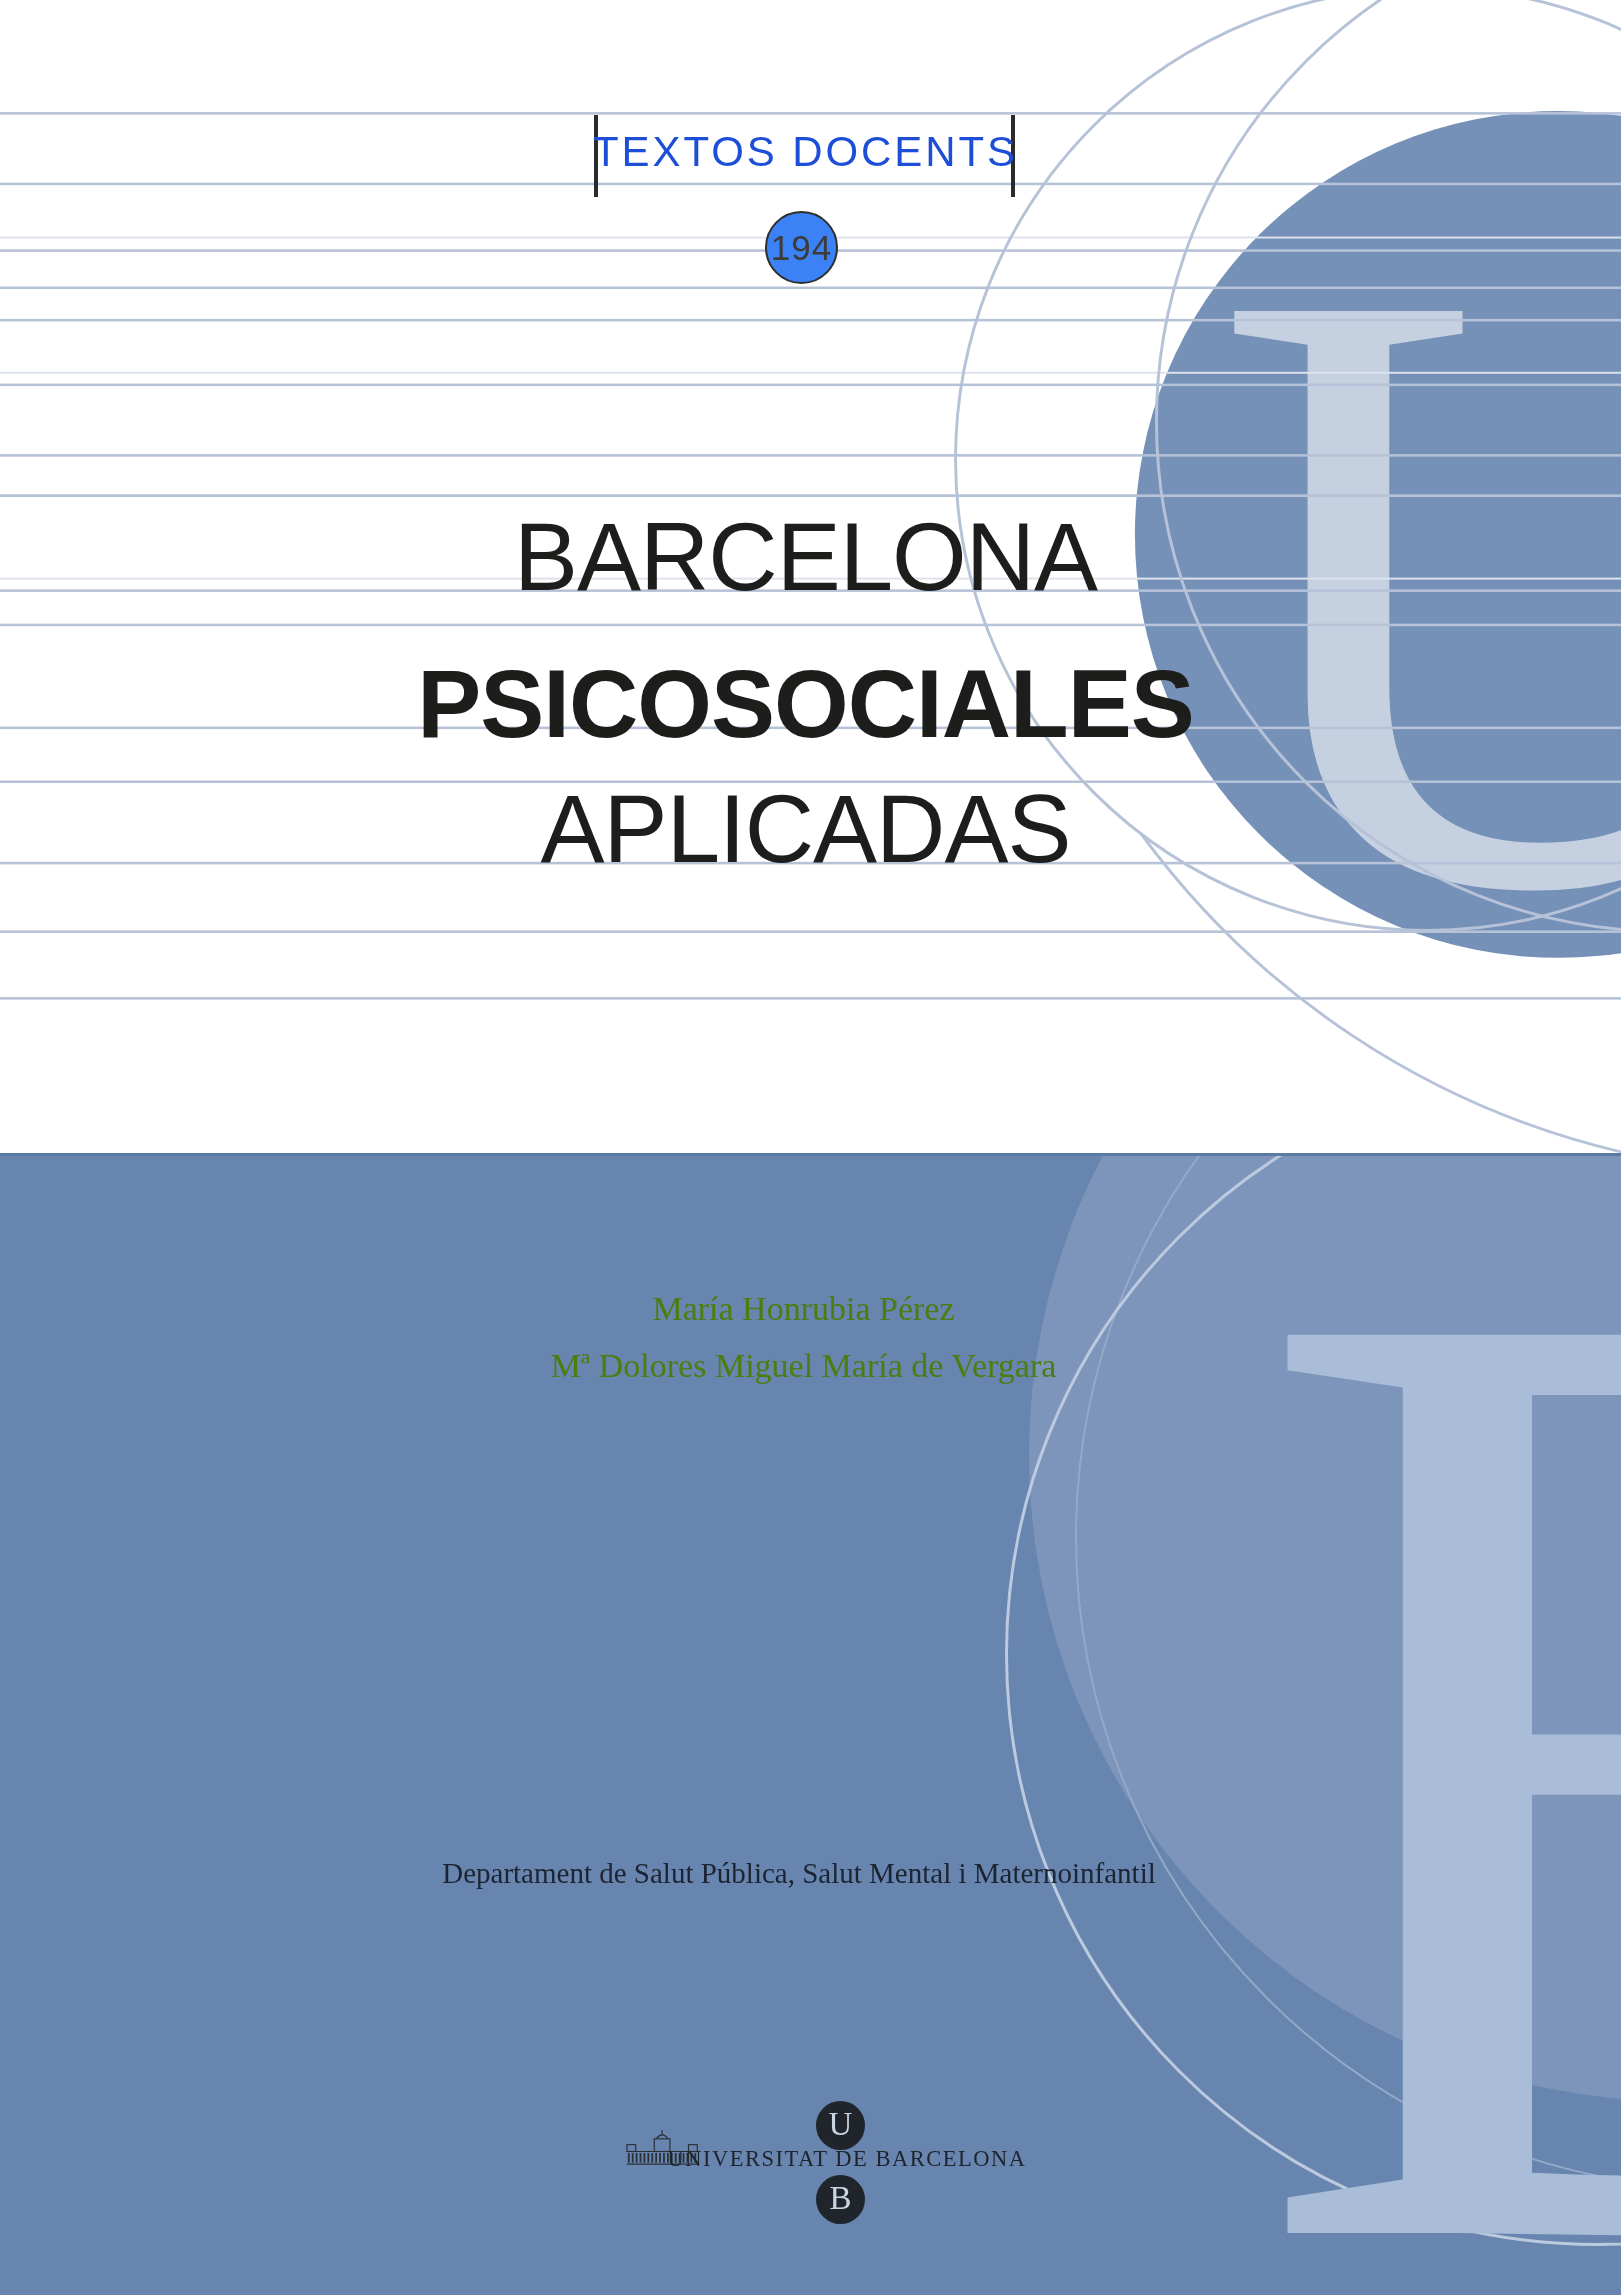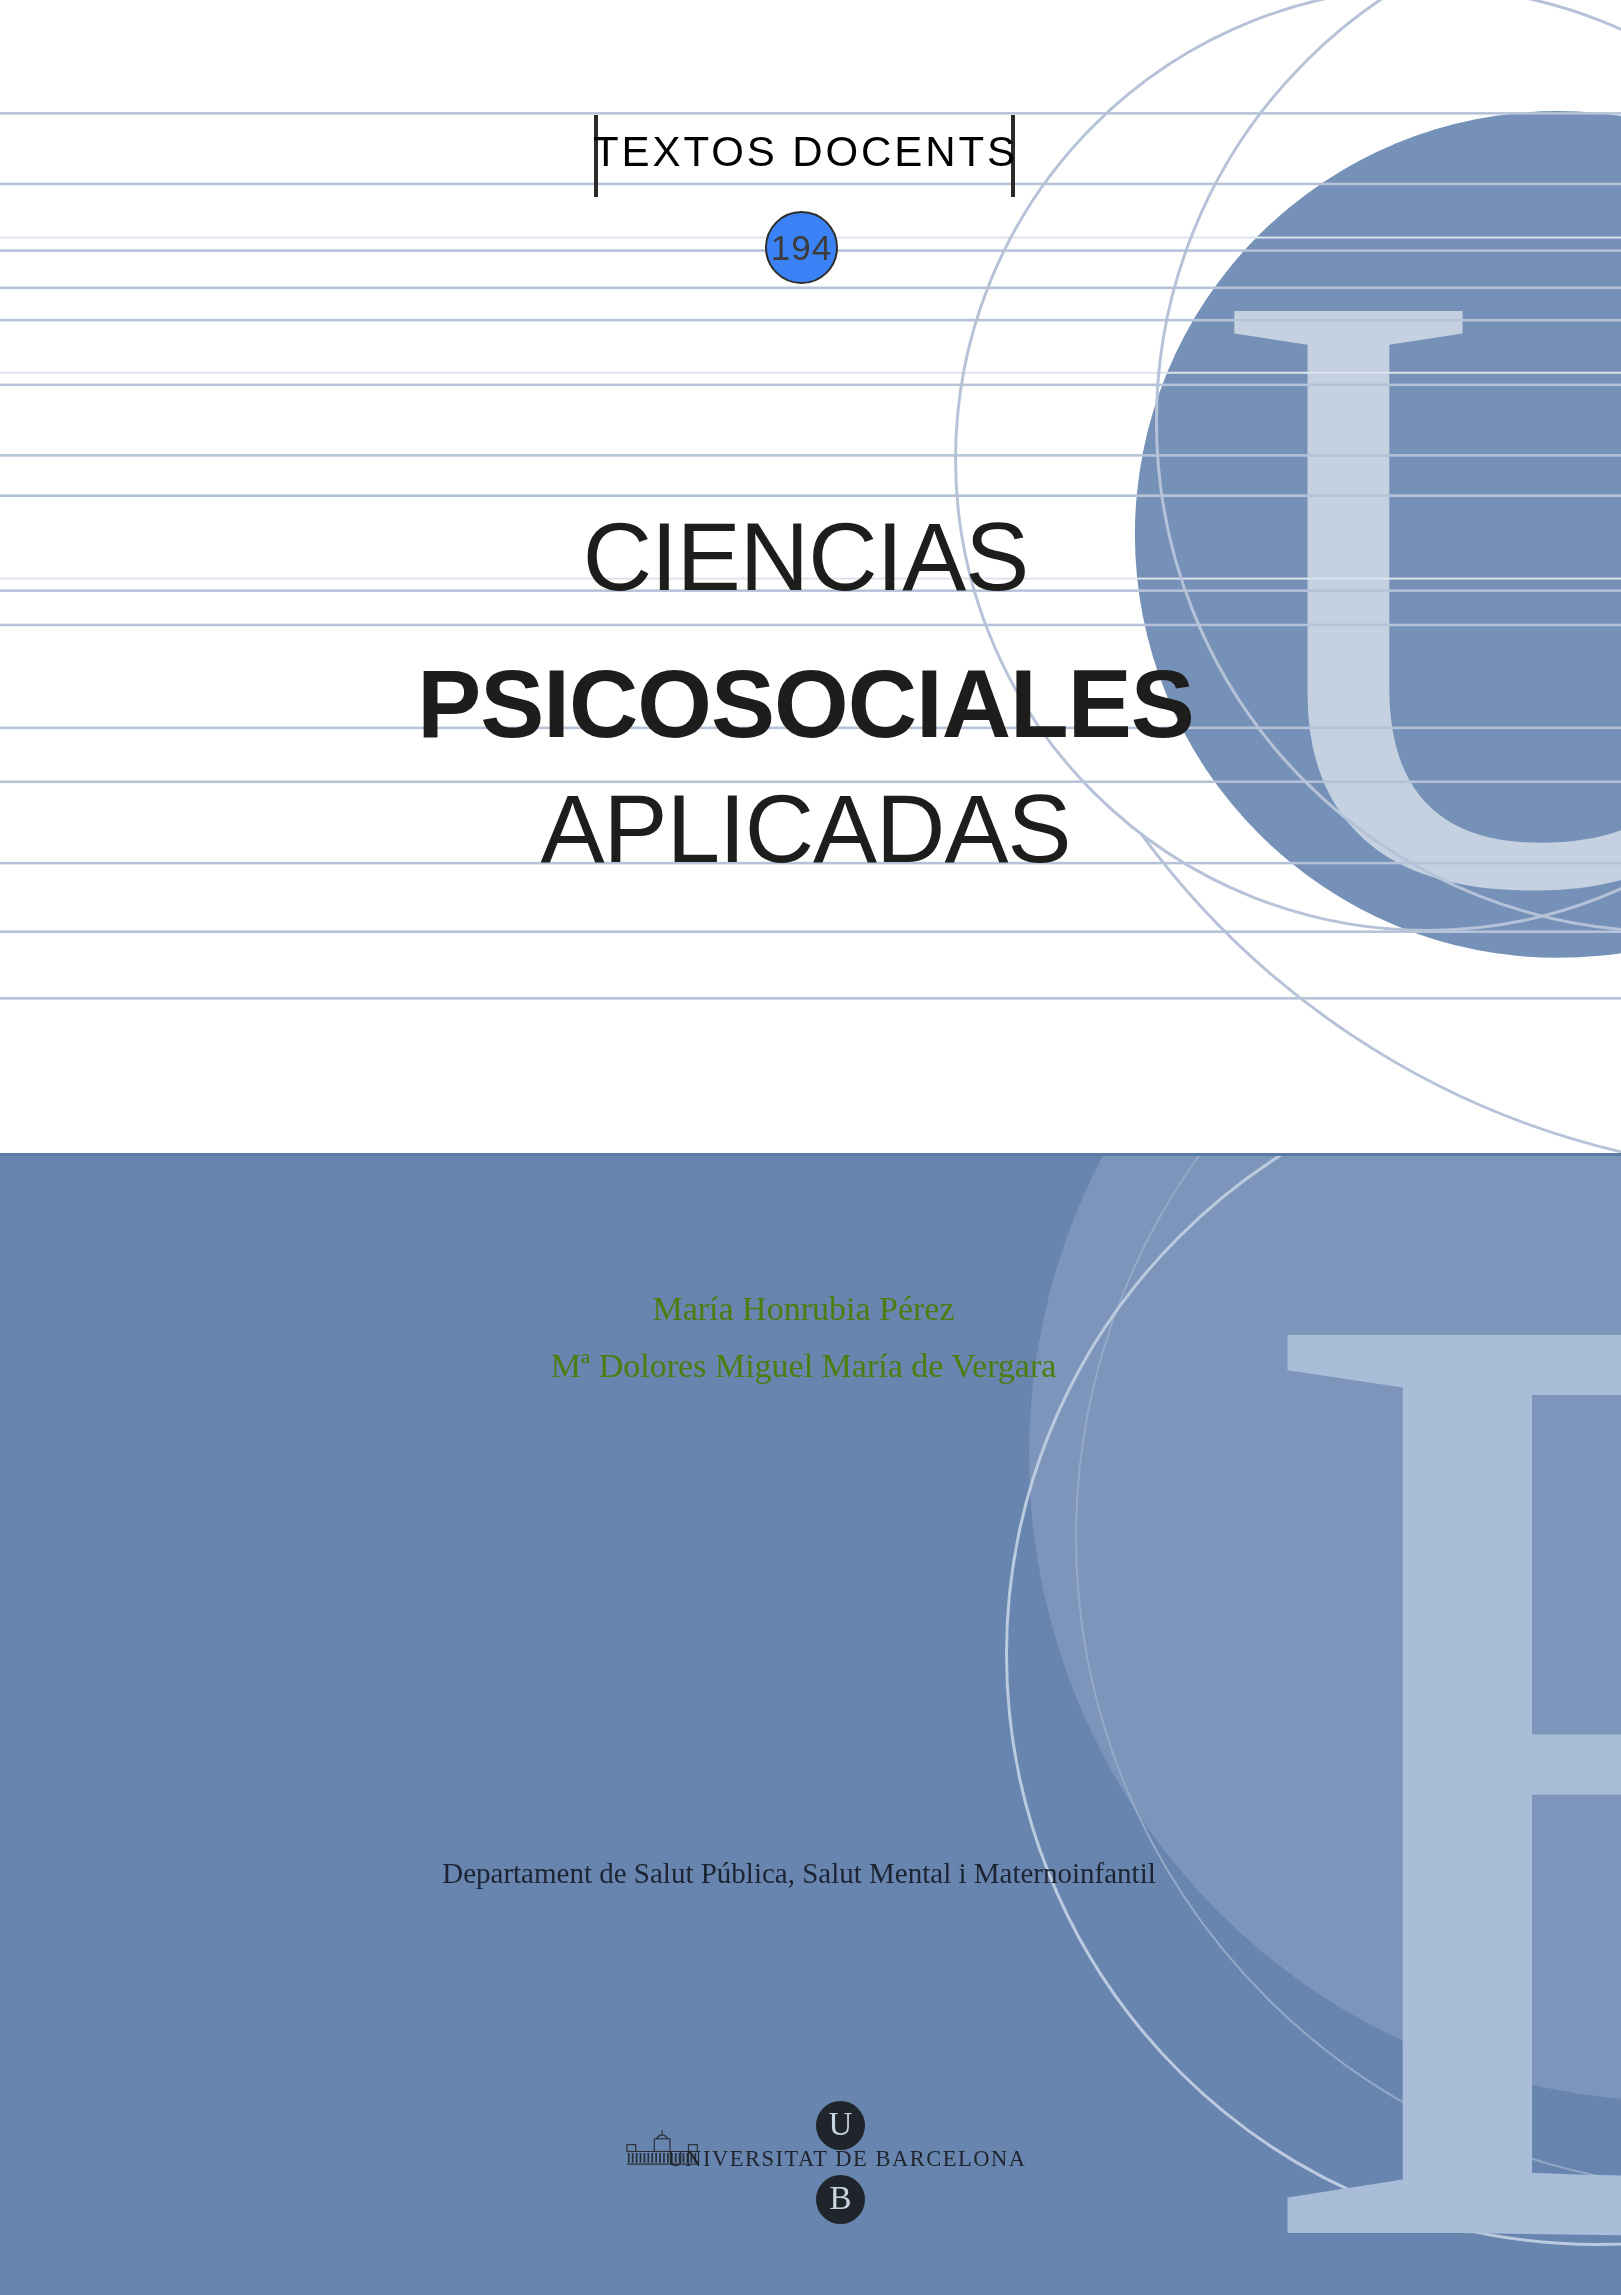--- a/index.html
+++ b/index.html
@@ -10,21 +10,21 @@
     overflow:hidden;
     font-family:"Liberation Sans", sans-serif;
   }
   .abs{position:absolute;}
   
   #decor{position:absolute;left:0;top:0;width:1621px;height:2296px;pointer-events:none;}
   
   .series-bar{position:absolute;width:3.9px;height:82px;top:115px;background:#2b2b29;}
   #series-label{
     position:absolute;top:128px;left:0;width:1611px;
-    text-align:center;font-size:42px;letter-spacing:2.9px;color:#000000;
+    text-align:center;font-size:42px;letter-spacing:2.9px;color:#1d4ed8;
   }
   #series-badge{
     position:absolute;left:765px;top:211px;width:73px;height:73px;
     border:2.9px solid #2e2e2c;border-radius:50%;background:#3b82f6;
     box-sizing:border-box;
     display:flex;align-items:center;justify-content:center;
     font-size:35px;color:#3c3c3a;letter-spacing:1px;
   }
   
   .title-line{
@@ -127,21 +127,21 @@
       <circle cx="1700" cy="430" r="520" stroke-width="3"></circle>
       <path d="M 1164 850 A 848 848 0 0 0 1654 1175" stroke-width="3"></path>
     </g>
   </svg>
 
   <div class="series-bar" style="left:594px;"></div>
   <div class="series-bar" style="left:1011px;"></div>
   <div id="series-label">TEXTOS DOCENTS</div>
   <div id="series-badge">194</div>
 
-  <div id="title-1" class="title-line">CIENCIAS</div>
+  <div id="title-1" class="title-line">BARCELONA</div>
   <div id="title-2" class="title-line">PSICOSOCIALES</div>
   <div id="title-3" class="title-line">APLICADAS</div>
 
   <div id="blue-band">
     <div id="band-light-circle"></div>
     <div id="band-ring-faint"></div>
     <div id="band-ring-bright"></div>
     <div id="watermark-b">B</div>
     <div id="band-edge"></div>
   </div>

